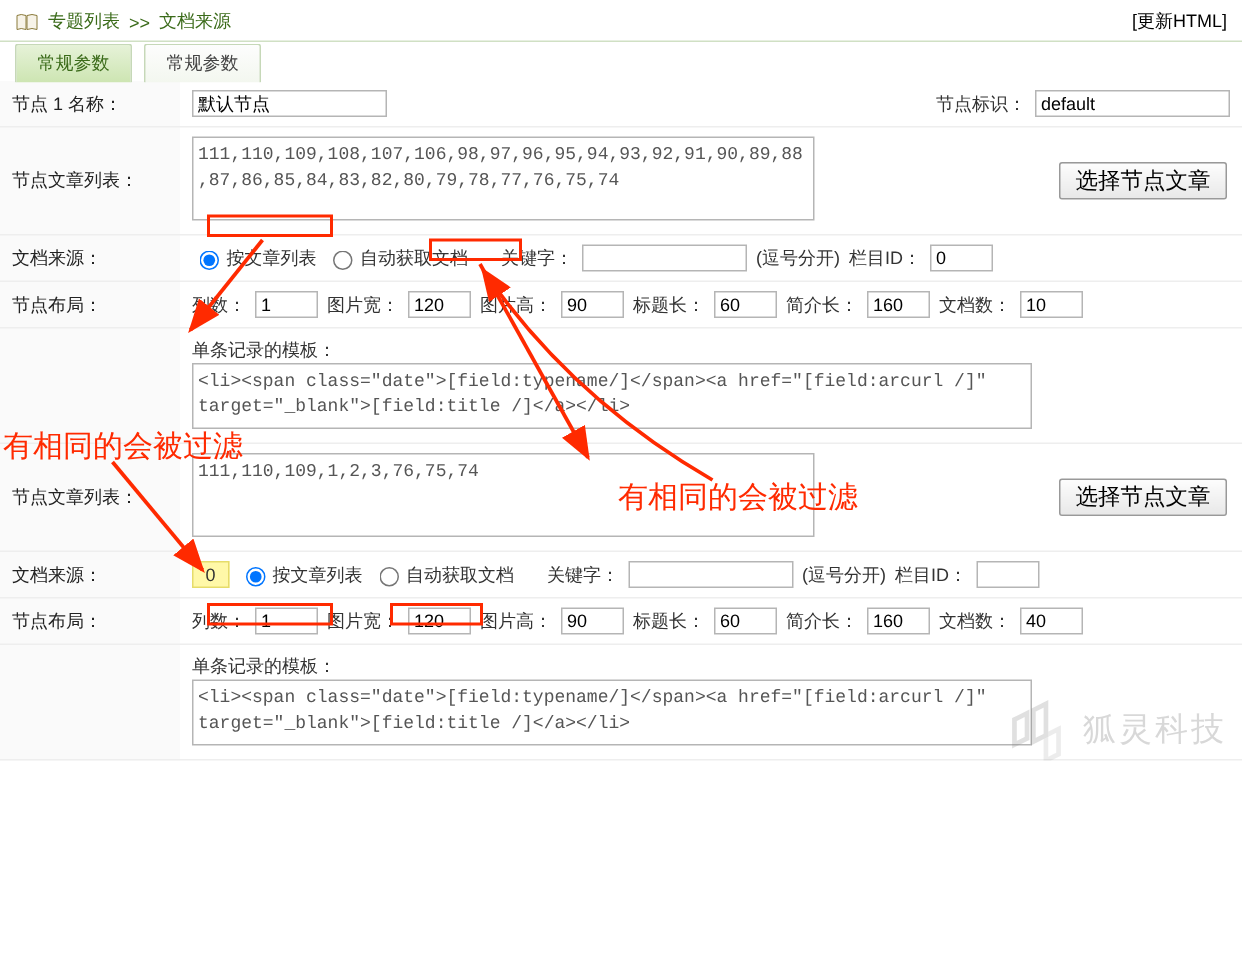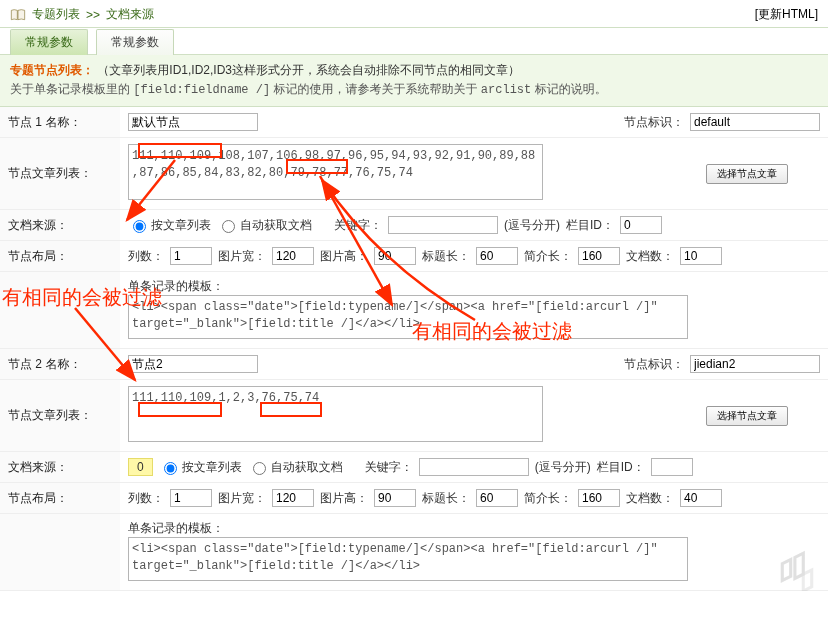--- a/index.html
+++ b/index.html
@@ -99,21 +99,21 @@
     padding: 3px;
     resize: none;
     line-height: 1.4;
     background: #fff;
     color: #555;
   }
   .btn {
     border: 1px solid #999;
     background: linear-gradient(#fdfdfd,#e8e8e8);
     padding: 2px 10px;
-    font-size: 10px;
+    font-size: 15px;
     font-family: inherit;
     cursor: pointer;
     border-radius: 2px;
   }
   .inline-row { display: flex; align-items: center; flex-wrap: wrap; gap: 6px; }
   .inline-row label { display: flex; align-items: center; gap: 2px; }
   .small-inp { width: 42px; text-align: left; }
   .yellow-badge {
     background: #fff8a8;
     border: 1px solid #e6dc6a;
@@ -167,31 +167,20 @@
   </div>
   <div class="update-html">[更新HTML]</div>
 </div>
 
 <div class="tabs">
   <div class="tab active">常规参数</div>
   <div class="tab">常规参数</div>
 </div>
 
 <div class="content">
-  <div class="section-header">
-    <span class="title">专题节点列表：</span>
-    <span>（文章列表用ID1,ID2,ID3这样形式分开，系统会自动排除不同节点的相同文章）</span><br>
-    <span class="line2">
-      <span>关于单条记录模板里的</span>
-      <span class="mono">[field:fieldname /]</span>
-      <span>标记的使用，请参考关于系统帮助关于 </span>
-      <span class="mono">arclist</span>
-      <span> 标记的说明。</span>
-    </span>
-  </div>
 
   <table class="form">
     <tbody>
         <tr>
       <td class="label">
         <span>节点</span>
         <span>1</span>
         <span>名称：</span>
       </td>
       <td colspan="3">
@@ -253,35 +242,20 @@
       </td>
     </tr>
     <tr>
       <td class="label"></td>
       <td colspan="2">
         <div>单条记录的模板：</div>
         <textarea class="ta" style="width: 560px; height: 44px;">&lt;li&gt;&lt;span class="date"&gt;[field:typename/]&lt;/span&gt;&lt;a href="[field:arcurl /]" target="_blank"&gt;[field:title /]&lt;/a&gt;&lt;/li&gt;</textarea>
       </td>
     </tr>
 
-    <tr>
-      <td class="label">
-        <span>节点</span>
-        <span>2</span>
-        <span>名称：</span>
-      </td>
-      <td colspan="2">
-        <div class="inline-row">
-          <input type="text" class="inp" style="width: 130px;" value="节点2">
-          <span style="flex:1"></span>
-          <span>节点标识：</span>
-          <input type="text" class="inp" style="width: 130px;" value="jiedian2">
-        </div>
-      </td>
-    </tr>
     <tr>
       <td class="label">节点文章列表：</td>
       <td>
         <textarea class="ta" style="width: 415px; height: 56px;">111,110,109,1,2,3,76,75,74</textarea>
       </td>
       <td style="width:130px">
         <button class="btn">选择节点文章</button>
       </td>
     </tr>
     <tr>
@@ -360,13 +334,14 @@
 </svg>
 
 <div class="watermark">
   <svg width="42" height="42" viewBox="0 0 40 40">
     <g fill="none" stroke="#888" stroke-width="3">
       <path d="M6 30 L6 14 L14 10 L14 26 Z"></path>
       <path d="M18 28 L18 8 L26 4 L26 24 Z"></path>
       <path d="M26 24 L34 20 L34 36 L26 40 Z" opacity="0.6"></path>
     </g>
   </svg>
+  <span class="wm-text">狐灵科技</span>
 </div>
 
 </body></html>

